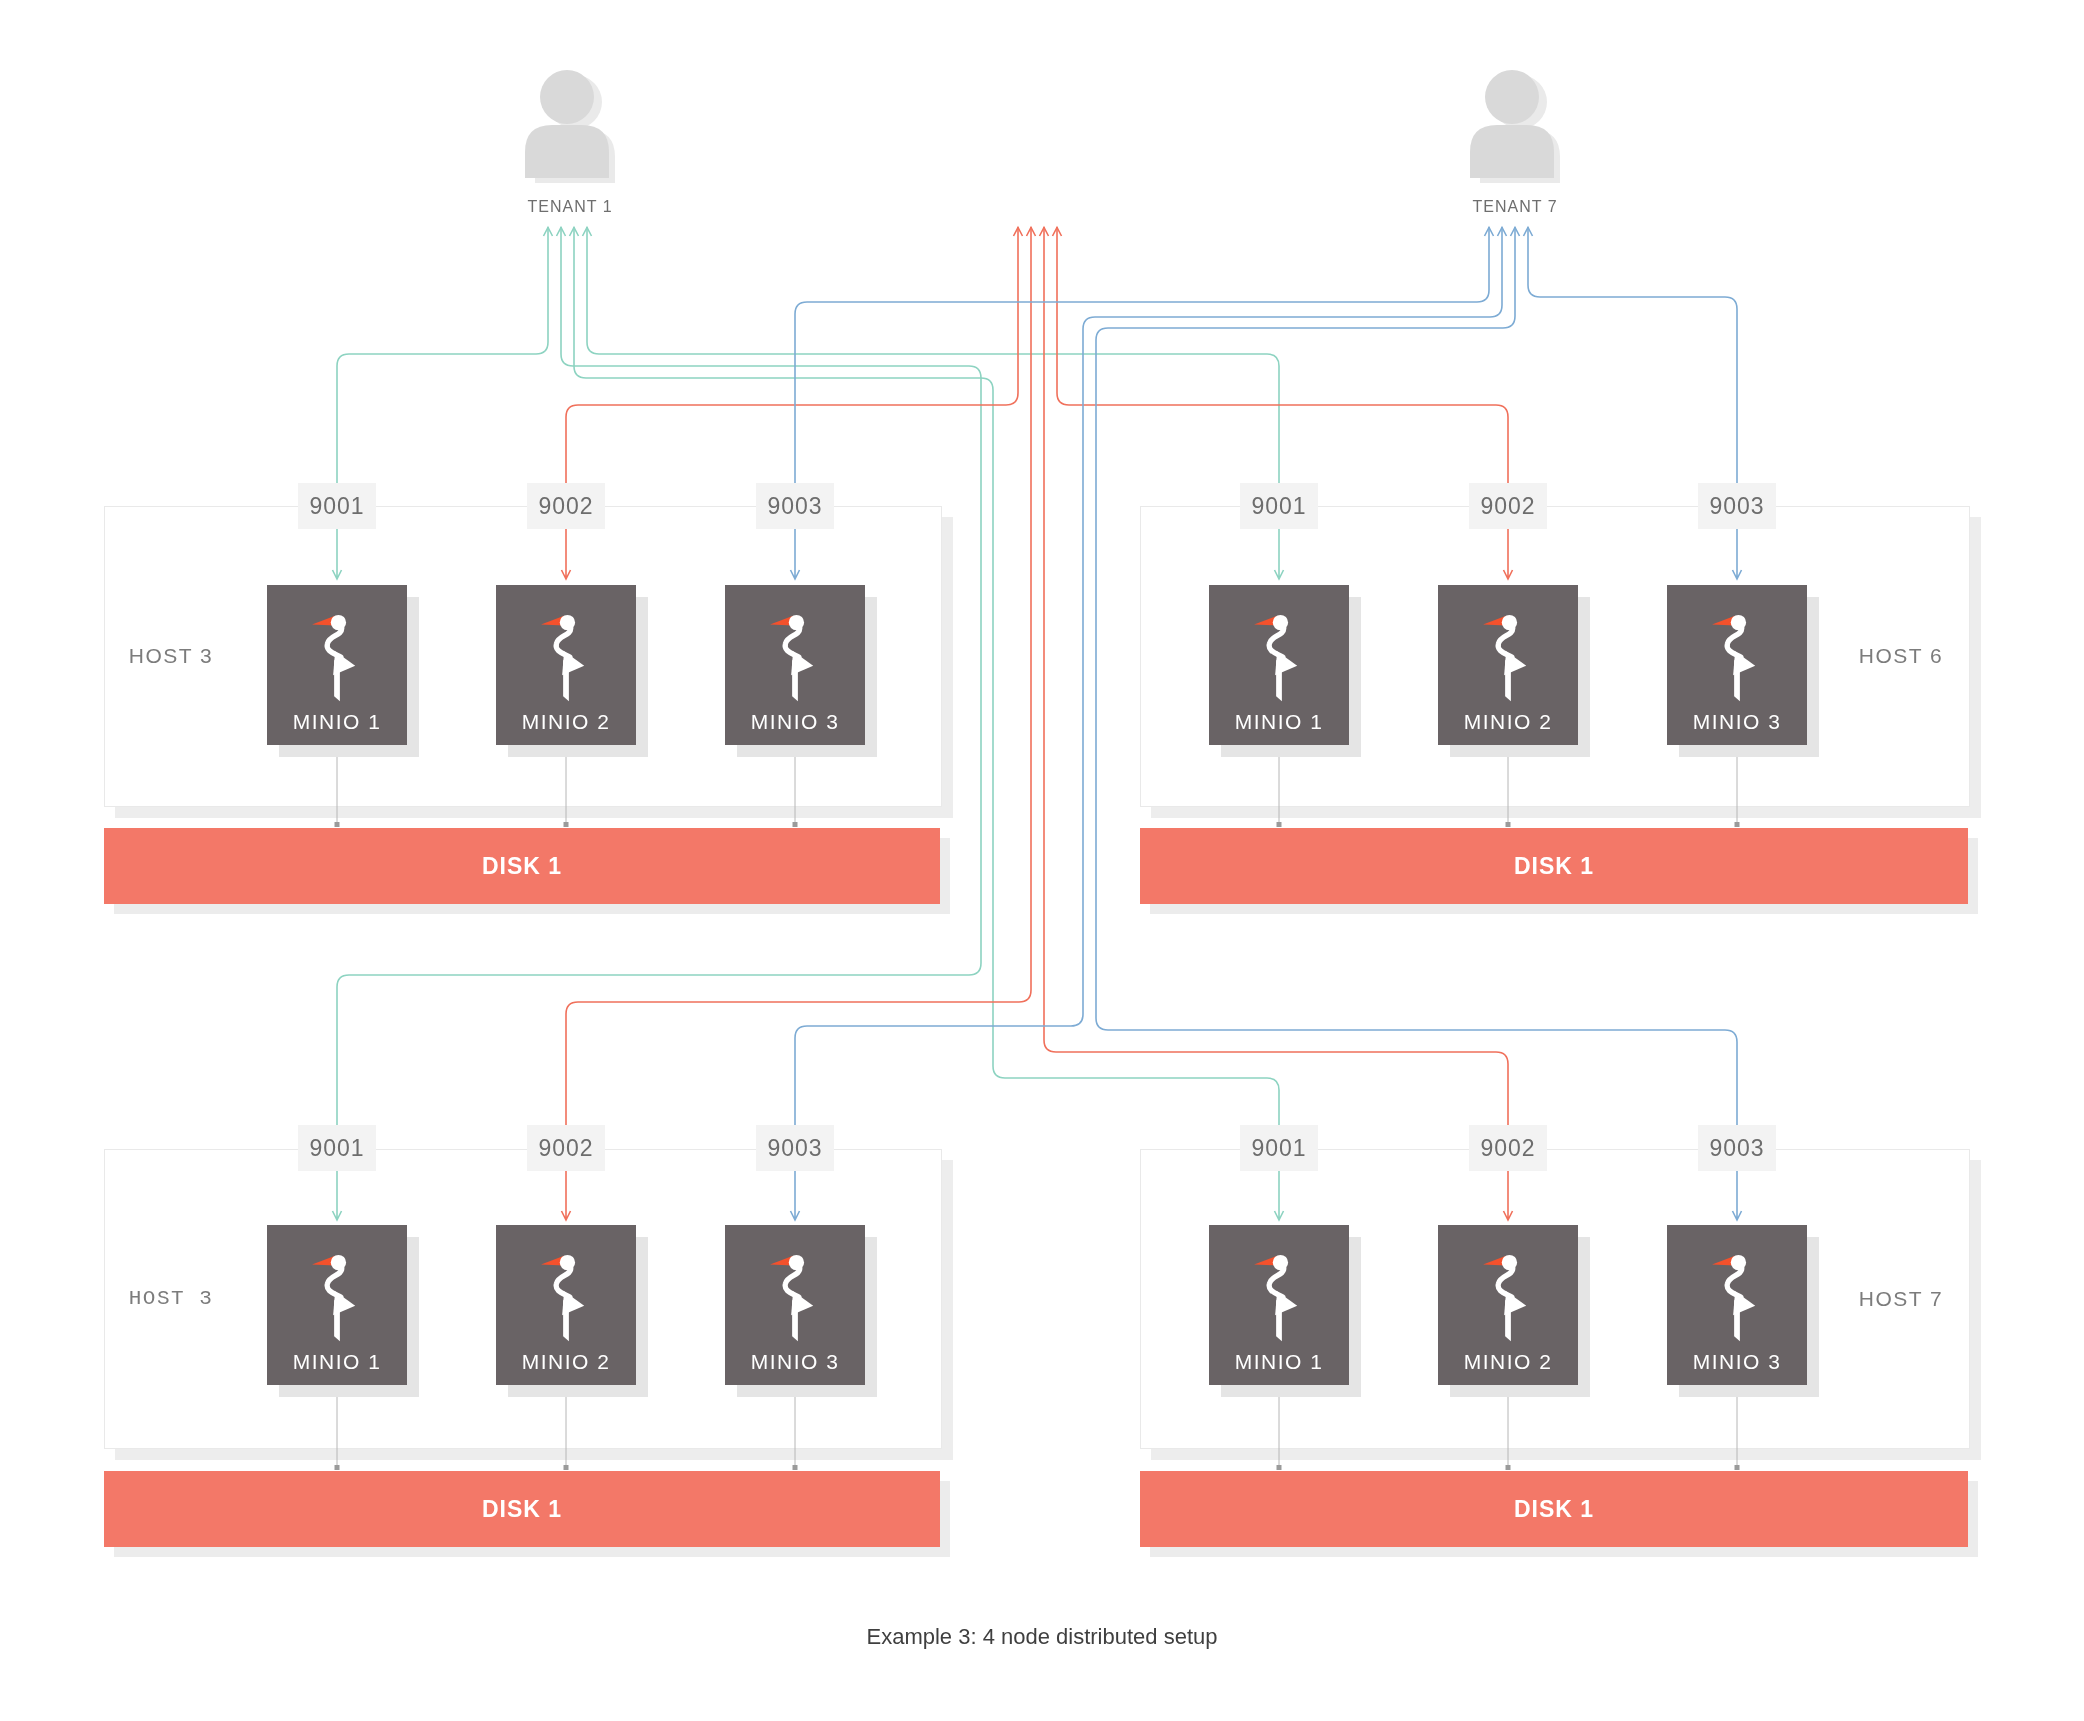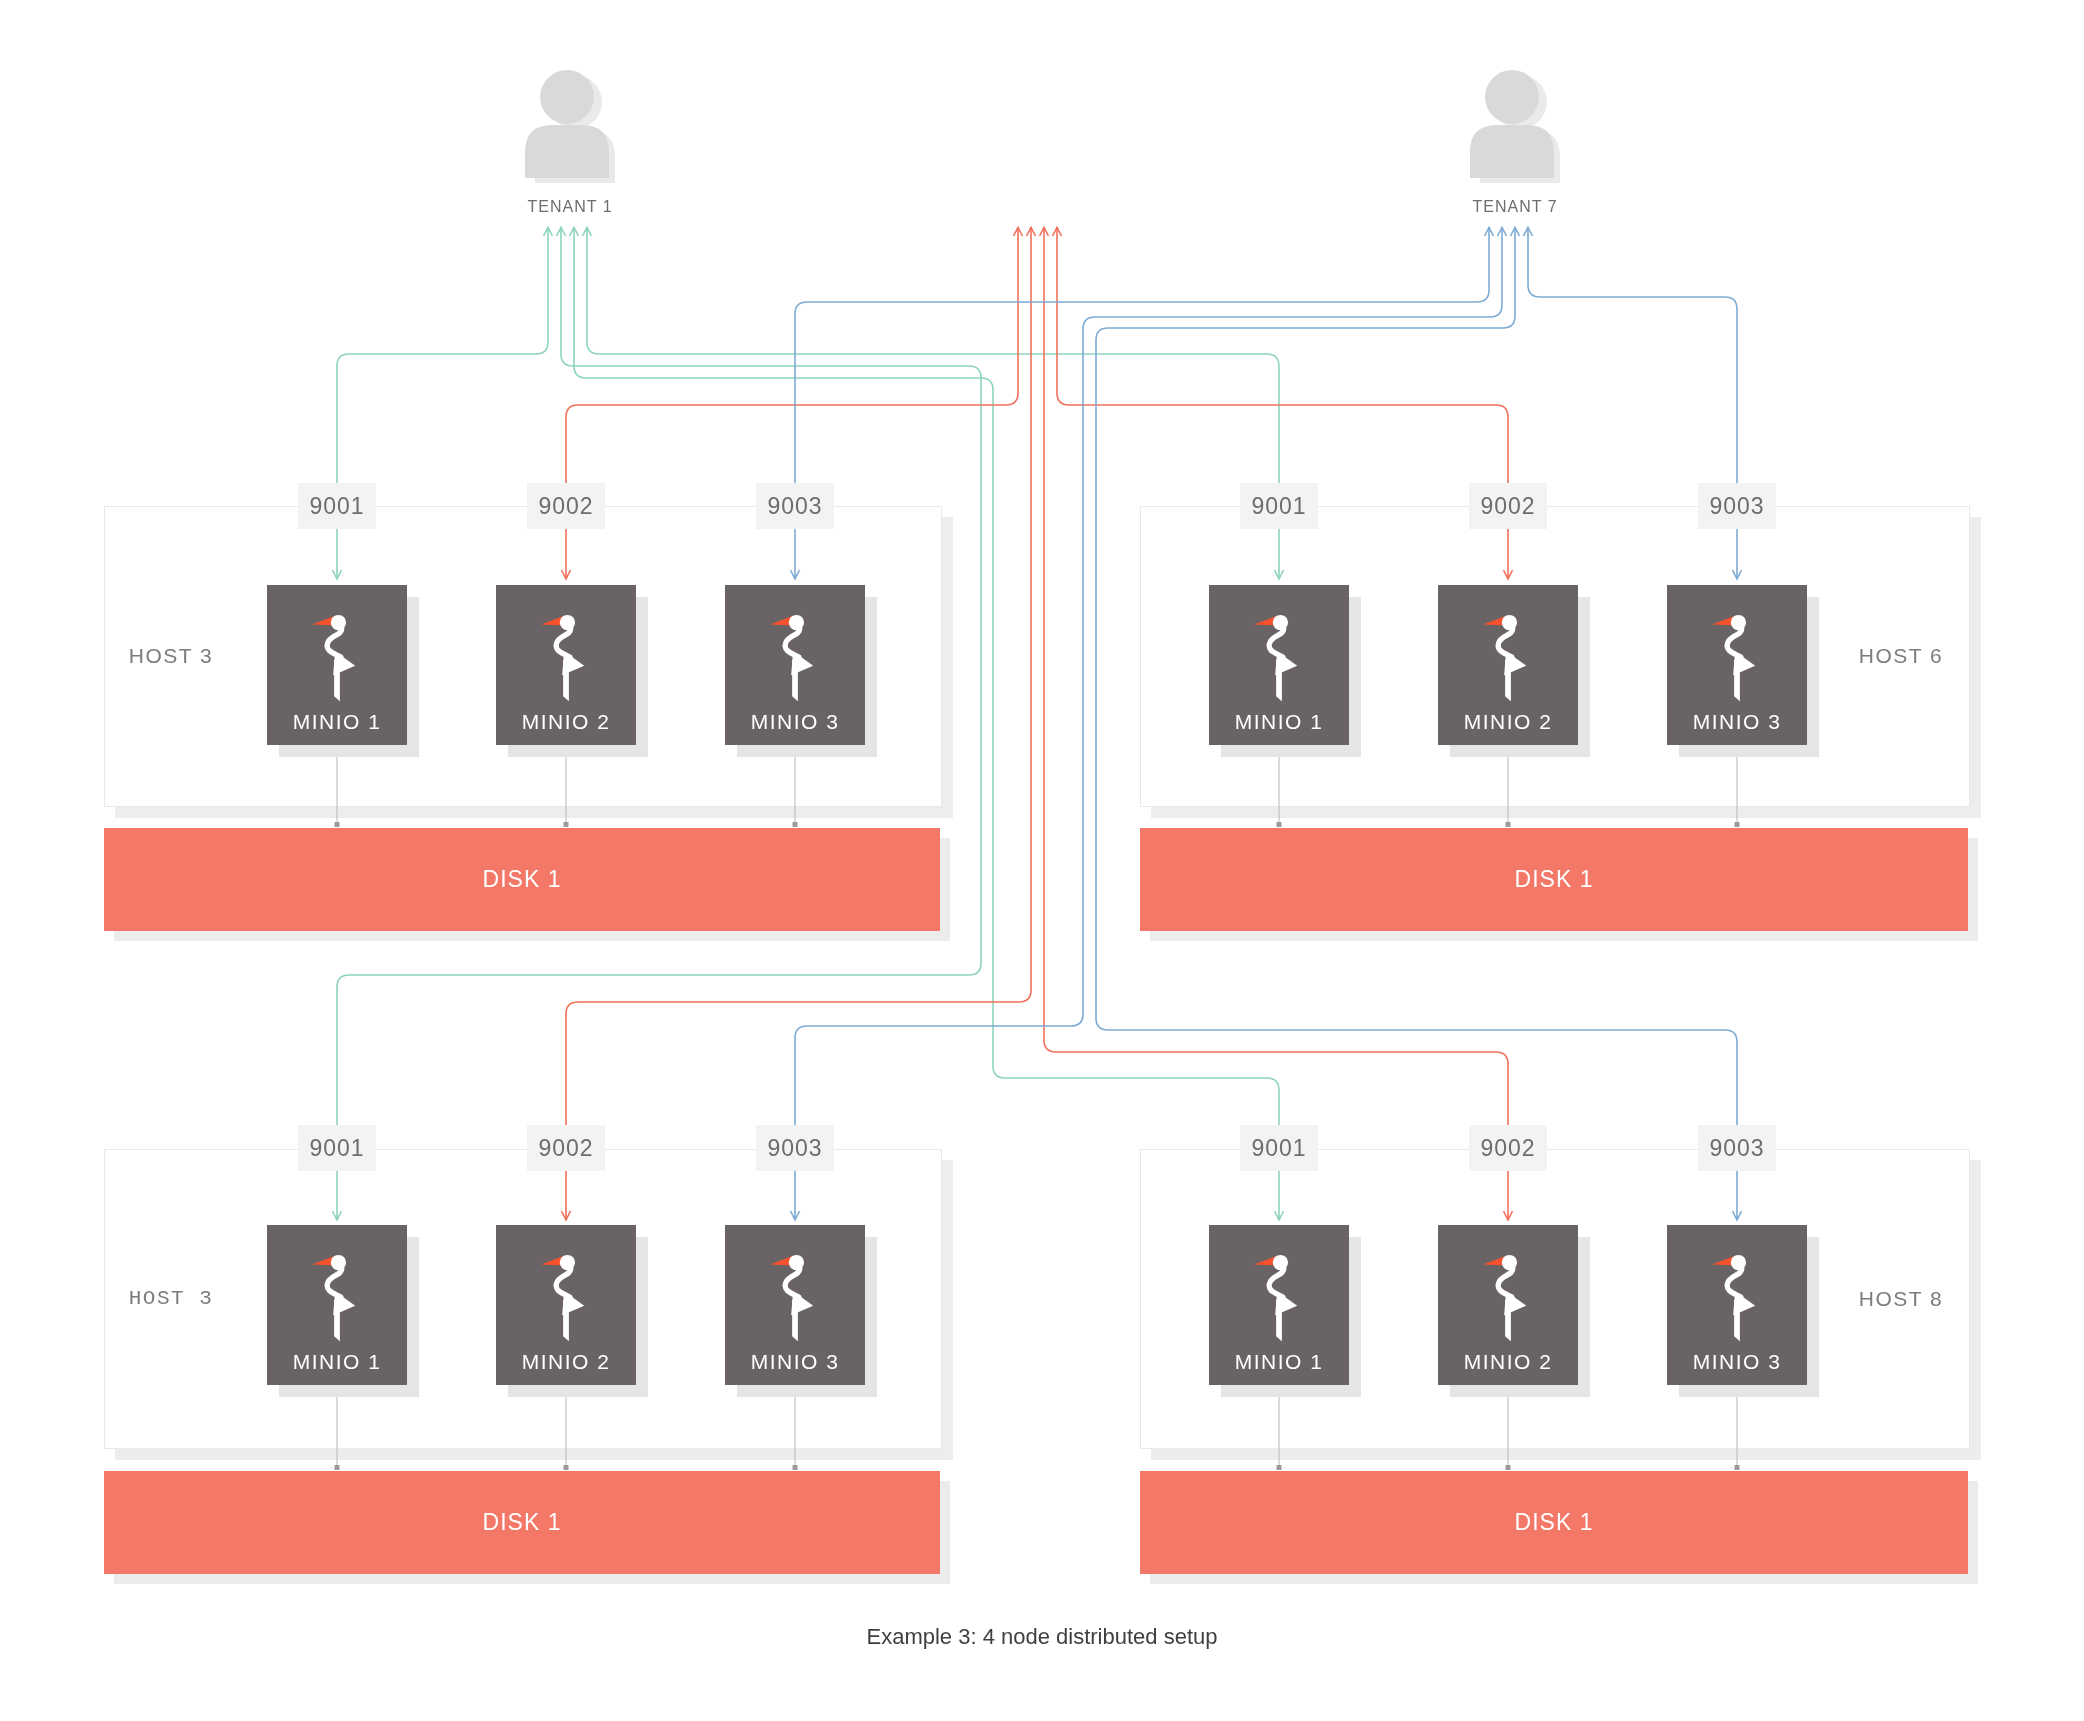--- a/index.html
+++ b/index.html
@@ -27,22 +27,22 @@
   .port{position:absolute;width:78px;height:46px;margin-left:-39px;background:#f3f3f3;
         color:#6d6d6d;font-size:23px;text-align:center;line-height:46px;letter-spacing:1px;z-index:5;}
   .rowTop .port{top:483px;} .rowBot .port{top:1125px;}
   
   .minio{position:absolute;width:140px;height:160px;margin-left:-70px;background:var(--minio-box);
          box-shadow:12px 12px 0 #e5e5e5;z-index:5;display:flex;flex-direction:column;align-items:center;
          justify-content:center;padding-top:16px;box-sizing:border-box;}
   .rowTop .minio{top:585px;} .rowBot .minio{top:1225px;}
   .minio .mlabel{margin-top:6px;color:#ffffff;font-size:21px;letter-spacing:1.5px;}
   
-  .disk{position:absolute;height:103px;background:var(--disk-fill);box-shadow:10px 10px 0 #ececec;z-index:5;
-        color:#fff;font-size:23px;letter-spacing:1px;display:flex;align-items:center;justify-content:center;}
+  .disk{position:absolute;height:76px;background:var(--disk-fill);box-shadow:10px 10px 0 #ececec;z-index:5;
+        color:#fff;font-size:23px;letter-spacing:1px;display:flex;align-items:center;justify-content:center;font-weight:bold;}
   #disk1{left:104px;top:828px;width:836px;} #disk2{left:1140px;top:828px;width:828px;}
   #disk3{left:104px;top:1471px;width:836px;} #disk4{left:1140px;top:1471px;width:828px;}
   
   #wires{position:absolute;left:0;top:0;z-index:3;pointer-events:none;}
   .t1{stroke:var(--tenant1-line);} .t2{stroke:var(--tenant2-line);} .t3{stroke:var(--tenant3-line);}
   .wire{fill:none;stroke-width:1.6px;}
   .grayline{stroke:#b6b6b6;stroke-width:1px;} .graydot{fill:#9b9b9b;}
   
   .caption{position:absolute;left:0;top:1624px;width:100%;text-align:center;font-size:22px;color:#3f3f3f;}
 </style>
@@ -170,21 +170,21 @@
   </div>
 
   <div class="host" id="host1"></div>
   <div class="host" id="host2"></div>
   <div class="host" id="host3"></div>
   <div class="host" id="host4"></div>
 
   <div class="hostlabel" id="hostlabel1">HOST 3</div>
   <div class="hostlabel" id="hostlabel2">HOST 6</div>
   <div class="hostlabel" id="hostlabel3">HOST 3</div>
-  <div class="hostlabel" id="hostlabel4">HOST 8</div>
+  <div class="hostlabel" id="hostlabel4">HOST 7</div>
 
   <div class="rowTop">
     <div class="port" style="left:337px">9001</div>
     <div class="port" style="left:566px">9002</div>
     <div class="port" style="left:795px">9003</div>
     <div class="port" style="left:1279px">9001</div>
     <div class="port" style="left:1508px">9002</div>
     <div class="port" style="left:1737px">9003</div>
 
     <div class="minio" style="left:337px">

